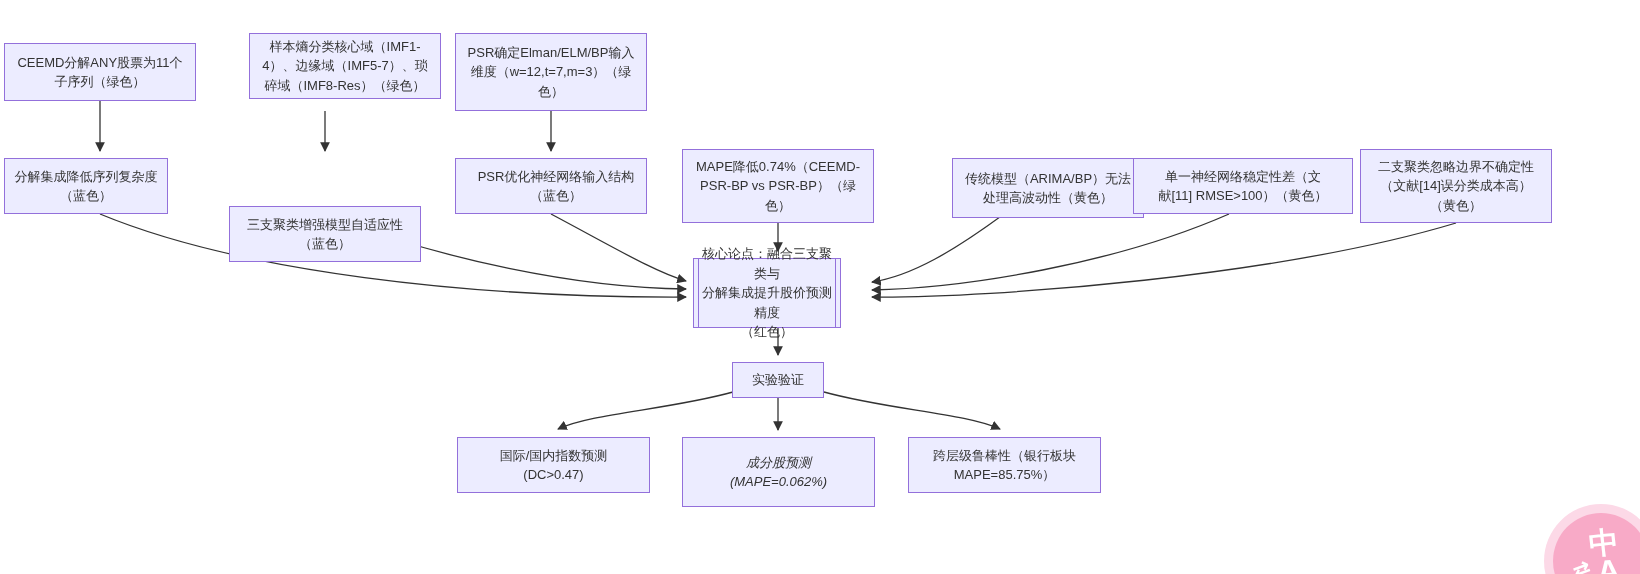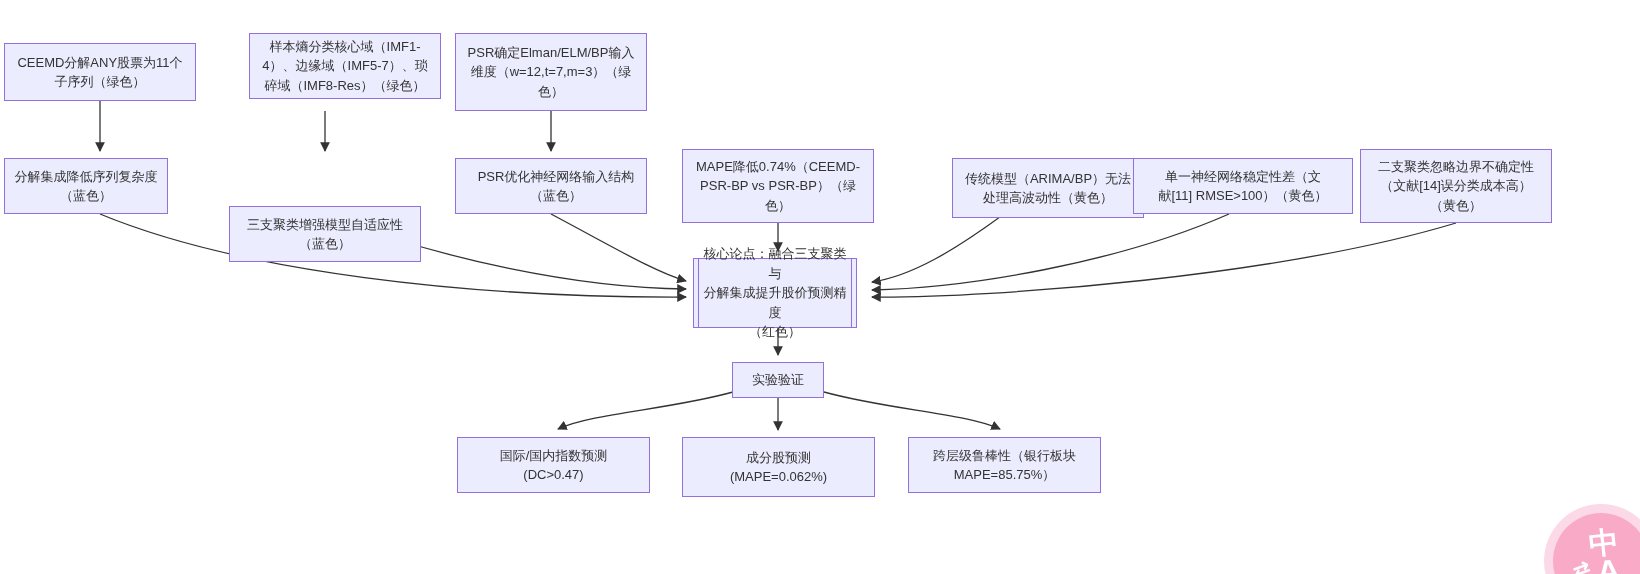--- a/index.html
+++ b/index.html
@@ -110,29 +110,29 @@
 PSR-BP vs PSR-BP）（绿
 色）</div>
   <div class="node" style="left:908px;top:158px;width:192px;height:60px;margin-left:44px;">传统模型（ARIMA/BP）无法
 处理高波动性（黄色）</div>
   <div class="node" style="left:1133px;top:158px;width:220px;height:56px;">单一神经网络稳定性差（文
 献[11] RMSE&gt;100）（黄色）</div>
   <div class="node" style="left:1360px;top:149px;width:192px;height:74px;">二支聚类忽略边界不确定性
 （文献[14]误分类成本高）
 （黄色）</div>
 
-  <div class="node node--subroutine" style="left:693px;top:258px;width:164px;height:70px;">核心论点：融合三支聚类与
+  <div class="node node--subroutine" style="left:693px;top:258px;width:148px;height:70px;">核心论点：融合三支聚类与
 分解集成提升股价预测精度
 （红色）</div>
 
   <div class="node" style="left:732px;top:362px;width:92px;height:36px;">实验验证</div>
 
   <div class="node" style="left:457px;top:437px;width:193px;height:56px;">国际/国内指数预测
 (DC&gt;0.47)</div>
-  <div class="node" style="left:682px;top:437px;width:193px;height:60px;">成分股预测
+  <div class="node" style="left:682px;top:437px;width:193px;height:70px;font-style:italic;">成分股预测
 (MAPE=0.062%)</div>
   <div class="node" style="left:908px;top:437px;width:193px;height:56px;">跨层级鲁棒性（银行板块
 MAPE=85.75%）</div>
 
   <div class="translate-badge">
     <span class="zh">中</span>
     <span class="swap">⇄</span>
     <span class="en">A</span>
   </div>
 

